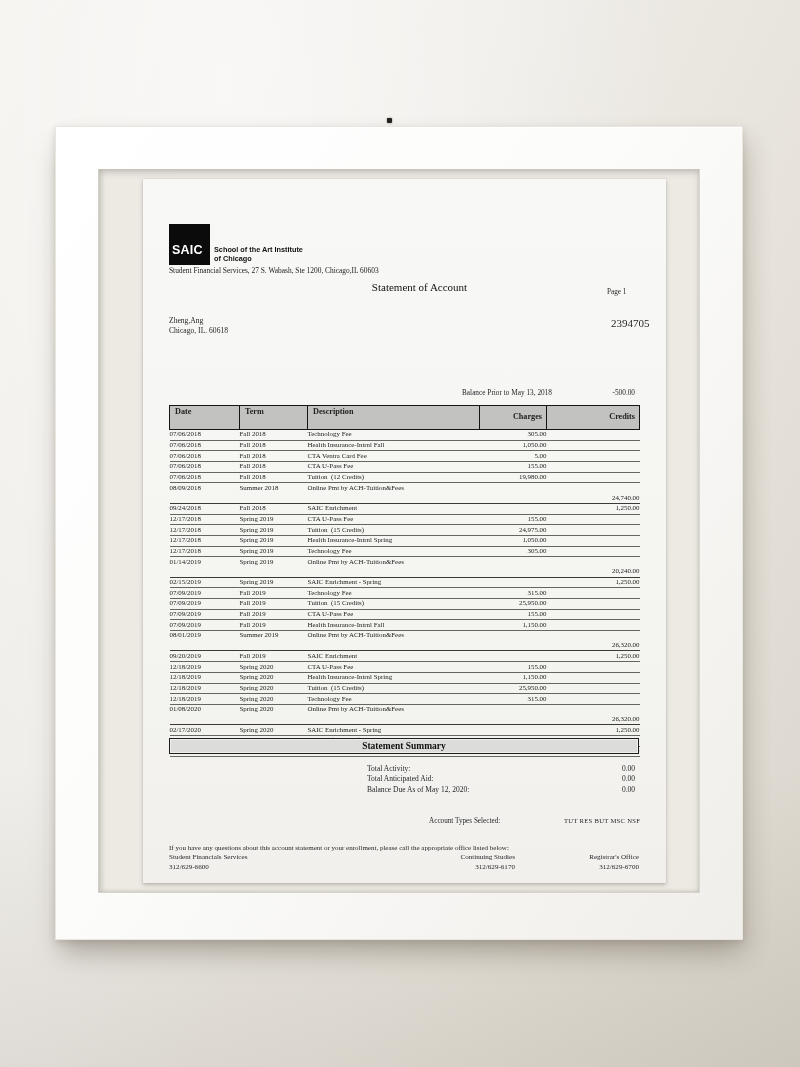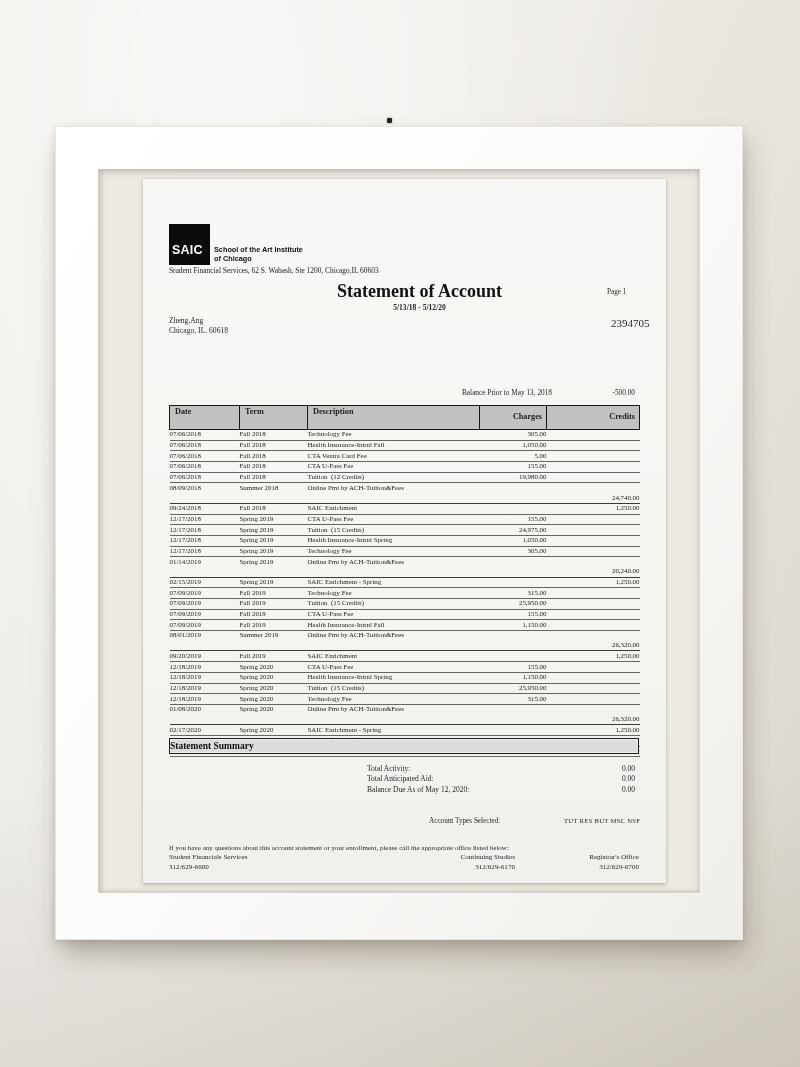--- a/index.html
+++ b/index.html
@@ -34,41 +34,41 @@
     box-shadow:0 2px 4px rgba(100,92,80,.35),0 0 1px rgba(100,92,80,.3);
     color:#26262a;
   }
   .abs{position:absolute;}
   
   .logo-box{left:26px;top:45px;width:41px;height:41px;background:#0b0b0b;display:flex;align-items:flex-end;}
   .logo-box span{color:#fff;font-family:"Liberation Sans","DejaVu Sans",sans-serif;font-weight:bold;font-size:12.5px;letter-spacing:.2px;padding:0 0 8px 3px;}
   .logo-caption{left:71px;top:66px;font-family:"Liberation Sans","DejaVu Sans",sans-serif;font-weight:bold;font-size:7.3px;line-height:9px;color:#111;}
   .address{left:26px;top:87px;font-size:7.4px;color:#222;}
   .title-wrap{left:30px;right:0;top:102px;text-align:center;}
-  .doc-title{font-size:18px;font-weight:bold;color:#111;}
+  .doc-title{font-size:11px;font-weight:normal;color:#111;}
   .doc-sub{font-size:8px;font-weight:bold;margin-top:3px;}
   .doc-period{font-size:7.6px;font-weight:bold;margin-top:1px;}
   .page-num{left:464px;top:109px;font-size:7.2px;}
   .acct-num{left:468px;top:138px;font-size:11px;}
   .student{left:26px;top:137px;font-size:7.6px;line-height:10px;}
   .balance-row{left:319px;right:31px;top:209px;display:flex;justify-content:space-between;font-size:7.3px;}
   
   .tbl-wrap{left:26px;top:226px;width:470px;}
   table.acct{border-collapse:collapse;table-layout:fixed;width:470px;font-size:6.9px;line-height:1;color:#222;}
   table.acct thead th{background:#c2c2c0;border:1px solid #151515;font-size:8.2px;font-weight:bold;height:13px;text-align:left;padding:0 0 10px 5px;}
   table.acct thead th.num{text-align:right;padding:0 4px 1px 0;}
   table.acct tbody td{height:9.7px;padding:0;border-bottom:1px solid #66655f;vertical-align:middle;}
   table.acct tbody tr.pmt td{border-bottom:none;}
   table.acct tbody tr.amt td{border-bottom:1px solid #3b3a36;}
   td.c-date{padding-left:5px;}
   td.c-term{padding-left:3px;}
   td.c-desc{padding-left:3px;white-space:pre;}
   td.c-ch,td.c-cr{text-align:right;padding-right:4px;}
   
-  .sum-box{left:26px;top:559px;width:470px;height:16px;background:#dcdcda;border:1px solid #1c1c1c;box-sizing:border-box;box-shadow:inset 0 0 0 1px #efefed;font-size:9.5px;font-weight:bold;line-height:14px;color:#111;}
+  .sum-box{left:26px;top:559px;width:470px;height:16px;background:#dcdcda;border:1px solid #1c1c1c;box-sizing:border-box;box-shadow:inset 0 0 0 1px #efefed;text-align:center;font-size:9.5px;font-weight:bold;line-height:14px;color:#111;}
   .sum-line{left:224px;right:31px;display:flex;justify-content:space-between;font-size:7.5px;}
   .acct-types-label{left:286px;top:638px;font-size:7.2px;}
   .acct-types-val{left:421px;top:638px;font-size:6.6px;letter-spacing:.3px;}
   .foot-note{left:26px;top:665px;font-size:7px;}
   .office{font-size:7.1px;line-height:9.5px;}
   .office-left{left:26px;top:674px;text-align:left;}
   .office-center{left:172px;top:674px;width:200px;text-align:right;}
   .office-right{right:27px;top:674px;text-align:right;}
 </style>
 </head>
@@ -80,25 +80,24 @@
   <div class="mat">
     <div class="paper">
 
       <div class="abs logo-box">
         <span>SAIC</span>
       </div>
       <div class="abs logo-caption">
         <div>School of the Art Institute</div>
         <div>of Chicago</div>
       </div>
-      <div class="abs address">Student Financial Services, 62 S. Wabash, Ste 1200, Chicago,IL  60603</div>
+      <div class="abs address">Student Financial Services, 27 S. Wabash, Ste 1200, Chicago,IL  60603</div>
 
       <div class="abs title-wrap">
         <div class="doc-title">Statement of Account</div>
-        <div class="doc-period">5/13/18 - 5/12/20</div>
       </div>
 
       <div class="abs page-num">Page 1</div>
       <div class="abs acct-num">2394705</div>
 
       <div class="abs student">
         <div>Zheng,Ang</div>
         <div>Chicago, IL.  60618</div>
       </div>
 

